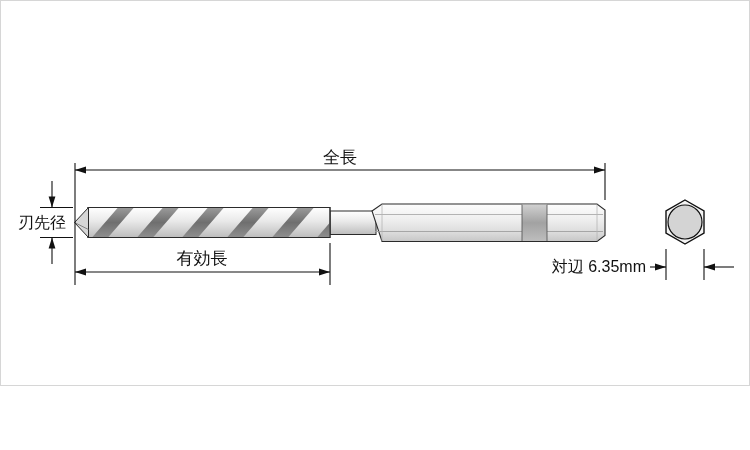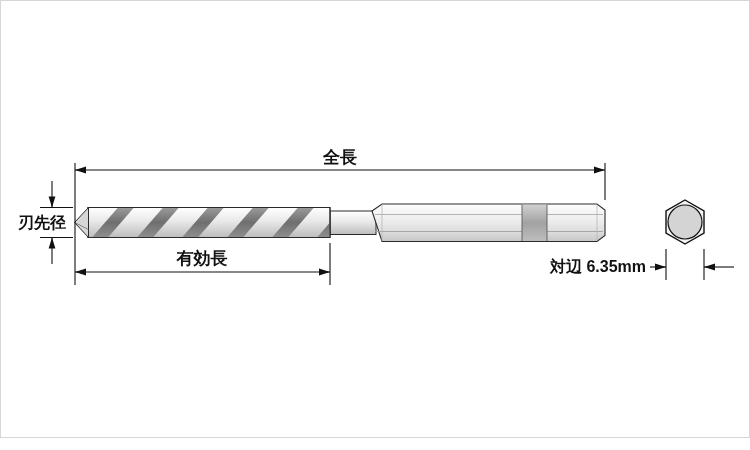--- a/index.html
+++ b/index.html
@@ -4,25 +4,24 @@
 <style>
   html, body {
     margin: 0;
     padding: 0;
     background: #ffffff;
     font-family: "Liberation Sans", sans-serif;
   }
   .canvas {
     position: relative;
     width: 750px;
-    height: 438px;
+    height: 386px;
     background: #ffffff;
     box-shadow: inset 0 0 0 1px #d6d6d6;
     overflow: hidden;
-    font-weight: bold;
   }
   svg text {
     font-family: "Liberation Sans", sans-serif;
     fill: #111111;
   }
   .dim-label   { font-size: 17px; }
   .dim-label-s { font-size: 16px; }
 </style>
 </head>
 <body>

